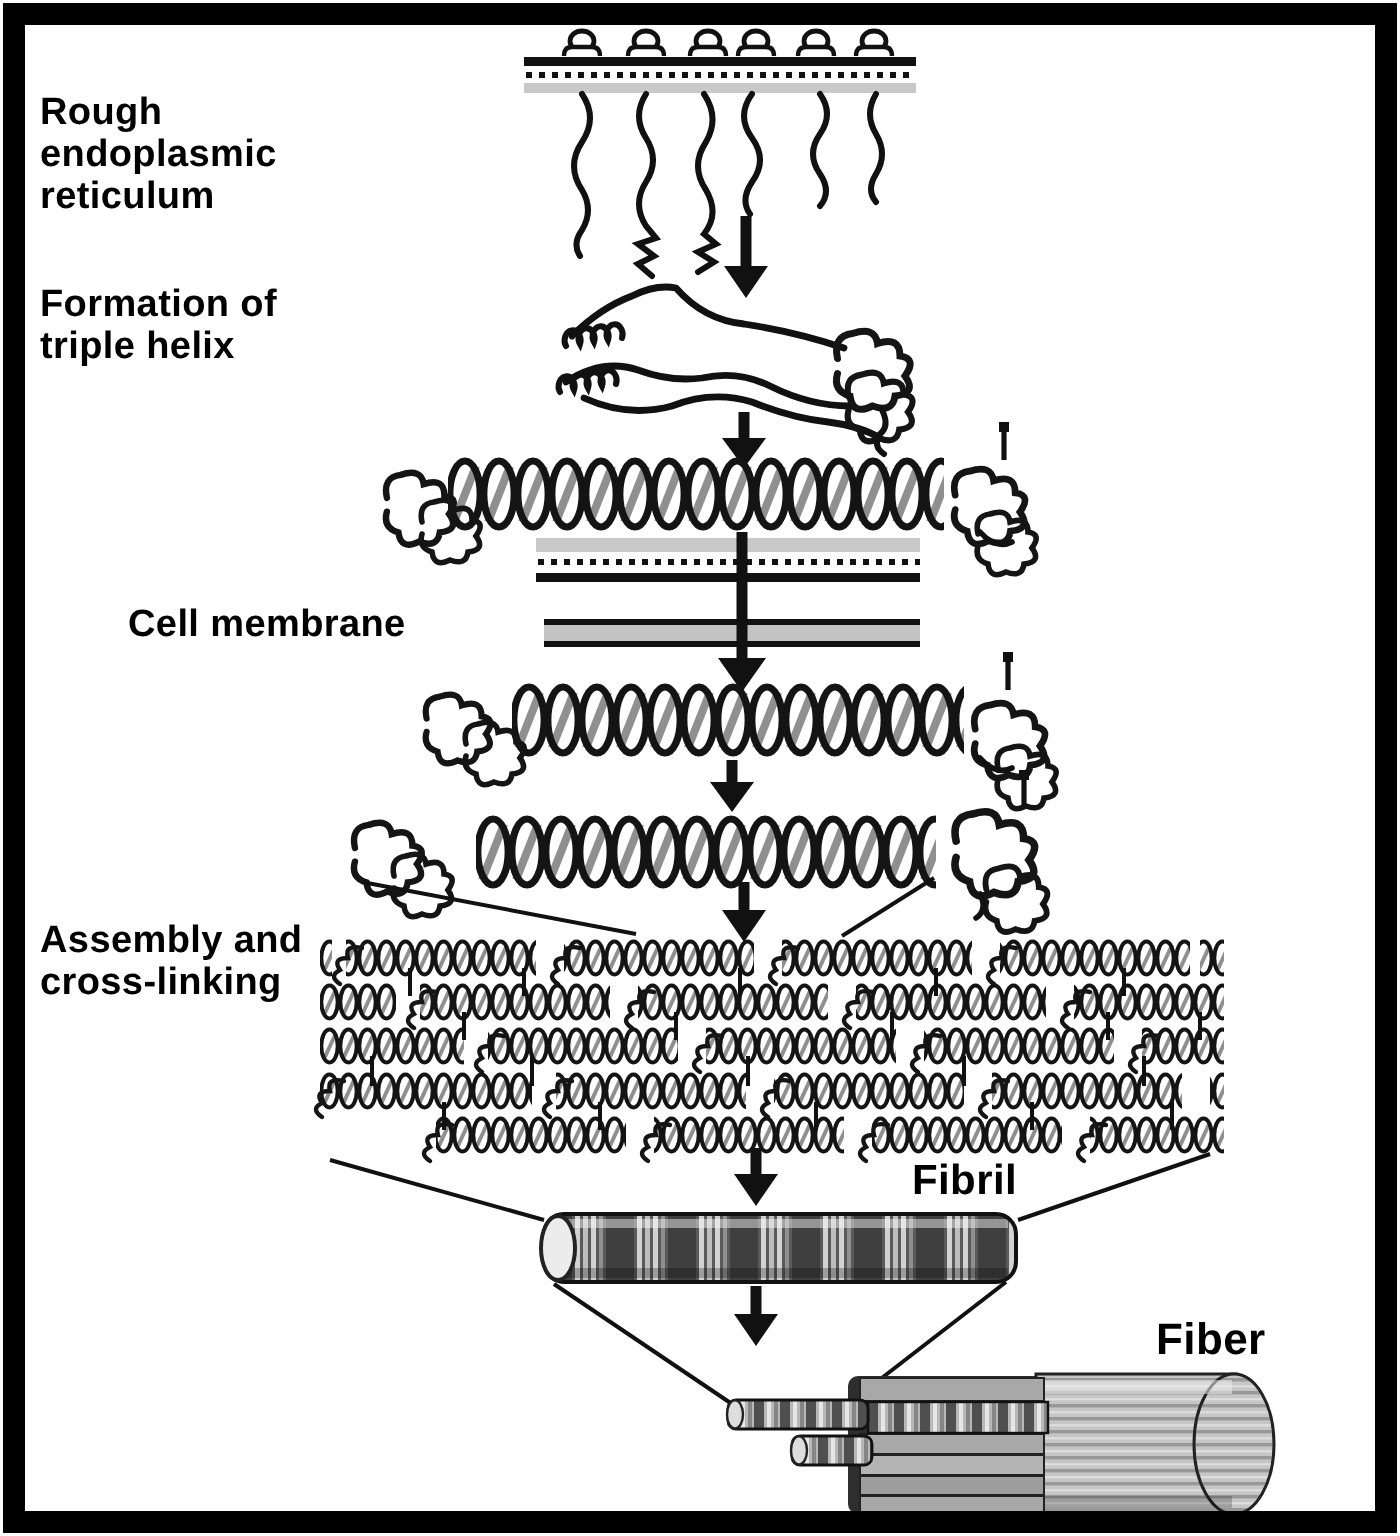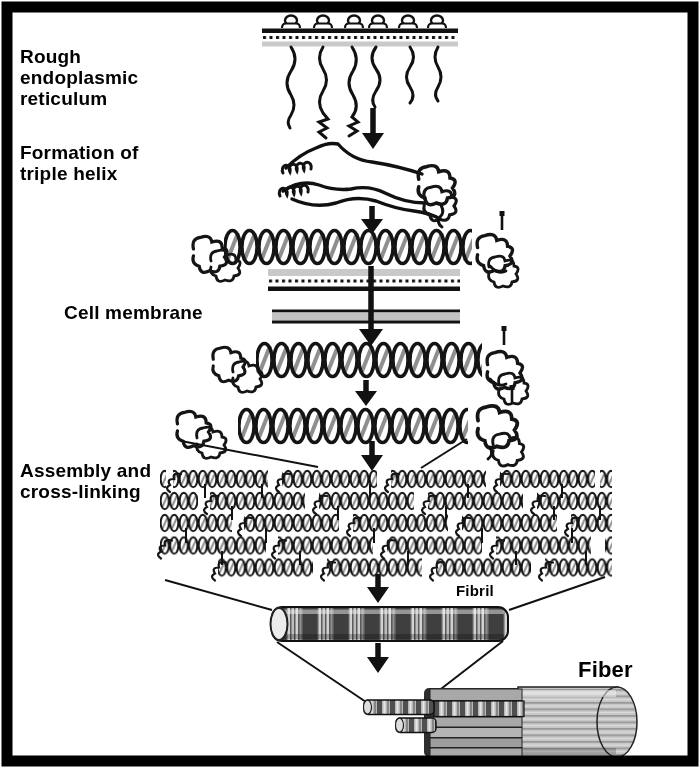--- a/index.html
+++ b/index.html
@@ -1,20 +1,20 @@
 <!DOCTYPE html>
 <html><head>
 <meta charset="utf-8">
 <style>
   html,body{margin:0;padding:0;background:#ffffff;}
   #stage{position:relative;width:700px;height:768px;background:#ffffff;overflow:hidden;
          font-family:"Liberation Sans",sans-serif;}
   .lbl{position:absolute;font-weight:bold;font-size:19px;line-height:21px;color:#000;
        white-space:pre-line;letter-spacing:.2px;}
-  .lbl-big{font-size:15px;line-height:22px;}
+  .lbl-big{font-size:21px;line-height:22px;}
   .lbl-bigger{font-size:22px;line-height:24px;}
   svg{position:absolute;left:0;top:0;}
 </style>
 </head>
 <body>
 
 <div id="stage">
 
 <svg width="700" height="768" viewBox="0 0 700 768">
   <defs>

